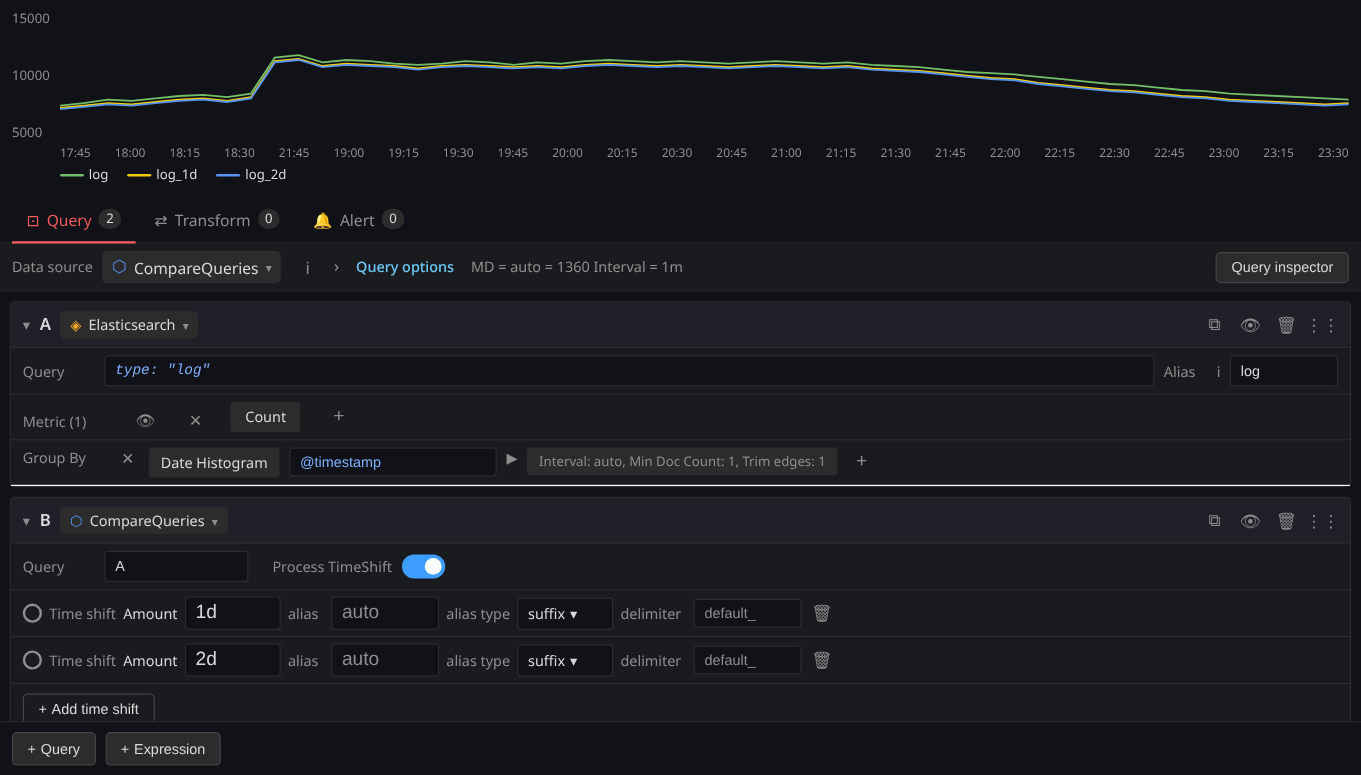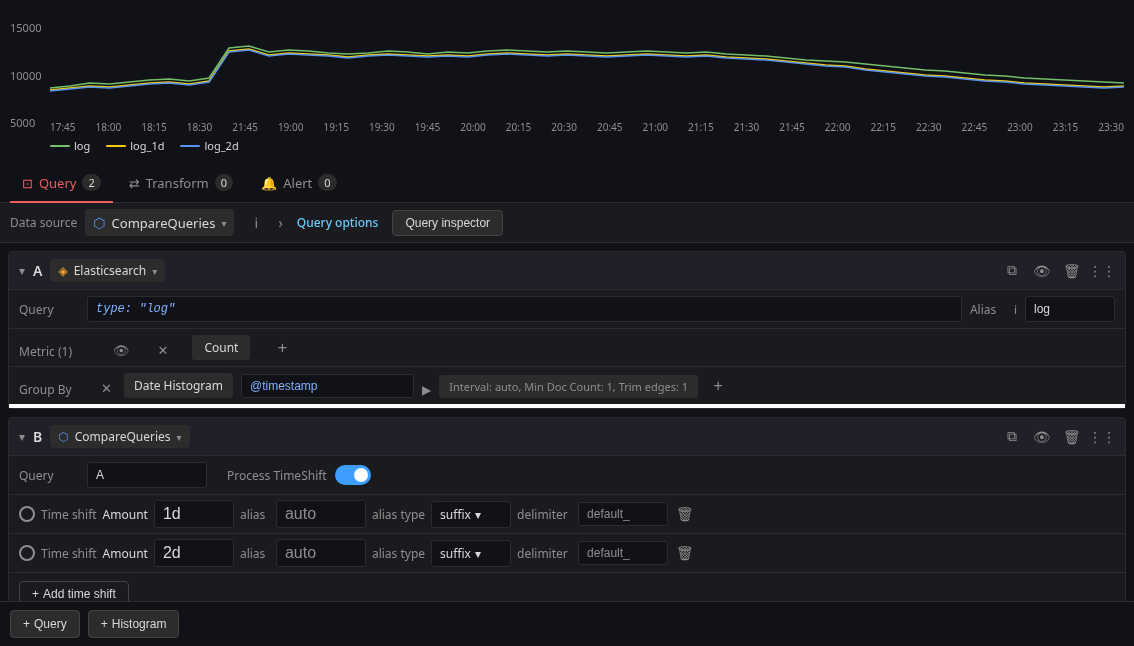--- a/index.html
+++ b/index.html
@@ -27,21 +27,21 @@
       margin-bottom: 4px;
     }
     .chart-area {
       position: relative;
       height: 110px;
       width: 100%;
     }
     .y-labels {
       position: absolute;
       left: 0;
-      top: 12px;
+      top: 0;
       height: 100%;
       display: flex;
       flex-direction: column;
       justify-content: space-between;
       color: #8e8e8e;
       font-size: 11px;
       width: 40px;
     }
     .chart-svg-area {
       position: absolute;
@@ -314,23 +314,23 @@
       border: none;
       cursor: pointer;
       color: #8e8e8e;
       font-size: 13px;
       padding: 2px 4px;
     }
 
     
     .groupby-row {
       display: flex;
-      align-items: flex-end;
+      align-items: flex-start;
       padding: 6px 10px;
-      border-bottom: 4px solid #ffffff;
+      border-bottom: 1px solid #ffffff;
       gap: 8px;
     }
     .groupby-label {
       color: #8e8e8e;
       font-size: 12px;
       min-width: 70px;
     }
     .groupby-pill {
       background: #2c2c2c;
       border-radius: 3px;
@@ -633,20 +633,21 @@
 <div class="toolbar-bar">
   <span class="datasource-label">Data source</span>
   <div class="datasource-selector">
     <span style="color:#5794f2; font-size:14px;">⬡</span>
     <span>CompareQueries</span>
     <span class="arrow">▾</span>
   </div>
   <button class="icon-btn">ℹ</button>
   <span style="color:#8e8e8e; font-size:14px;">›</span>
   <span class="query-options-btn">Query options</span>
+  <span class="query-meta">MD = auto = 1360   Interval = 1m</span>
   <button class="query-inspector-btn">Query inspector</button>
 </div>
 
 <div class="query-panels">
 
   <div class="query-panel">
     <div class="panel-header">
       <span class="collapse-btn">▾</span>
       <span class="panel-label">A</span>
       <div class="datasource-pill">
@@ -760,15 +761,15 @@
 
 </div>
 
 <div class="bottom-bar">
   <button class="add-query-btn">
     <span>+</span>
     <span>Query</span>
   </button>
   <button class="add-expr-btn">
     <span>+</span>
-    <span>Histogram</span>
+    <span>Expression</span>
   </button>
 </div>
 
 </body></html>

